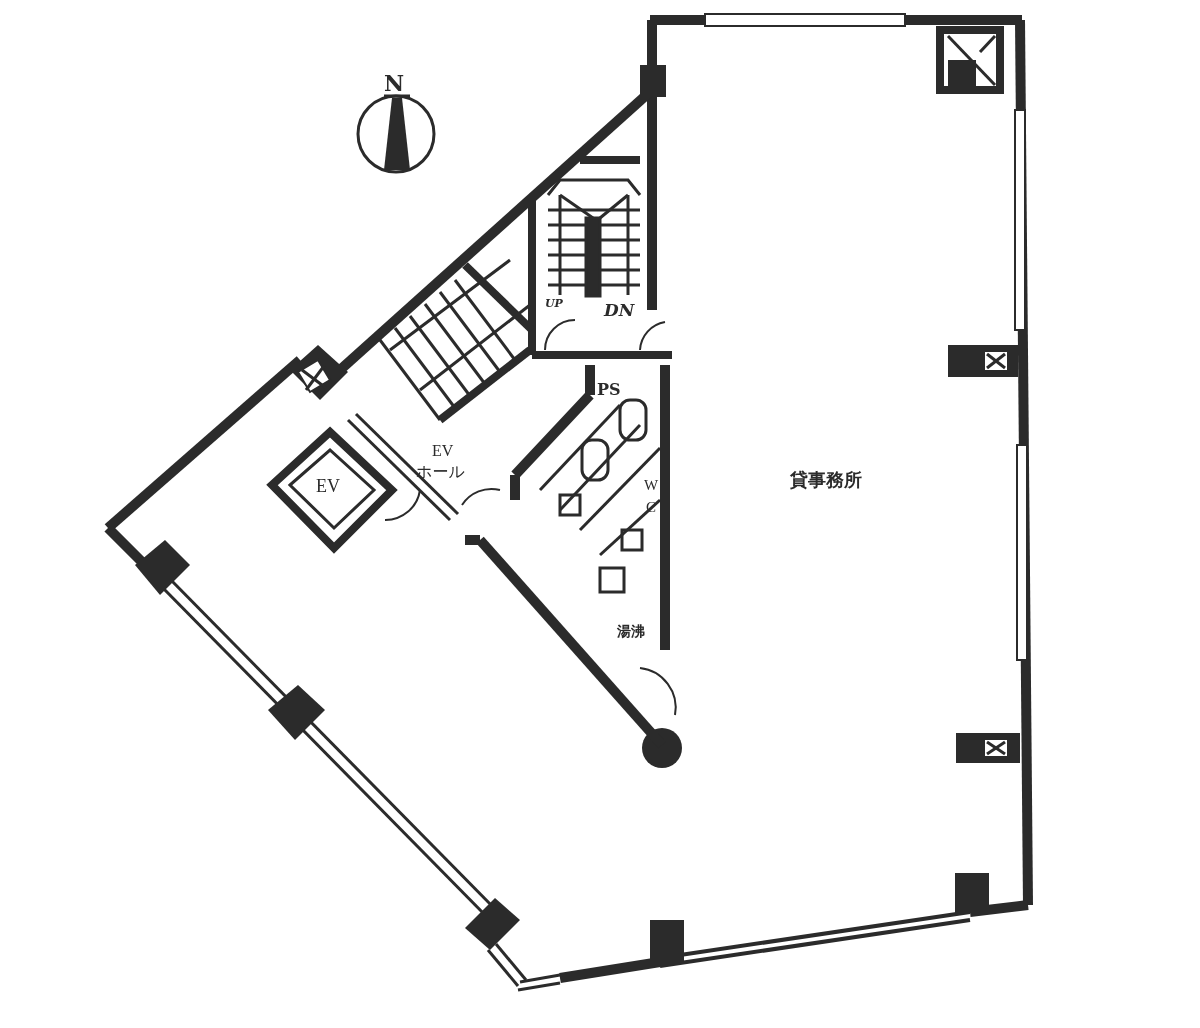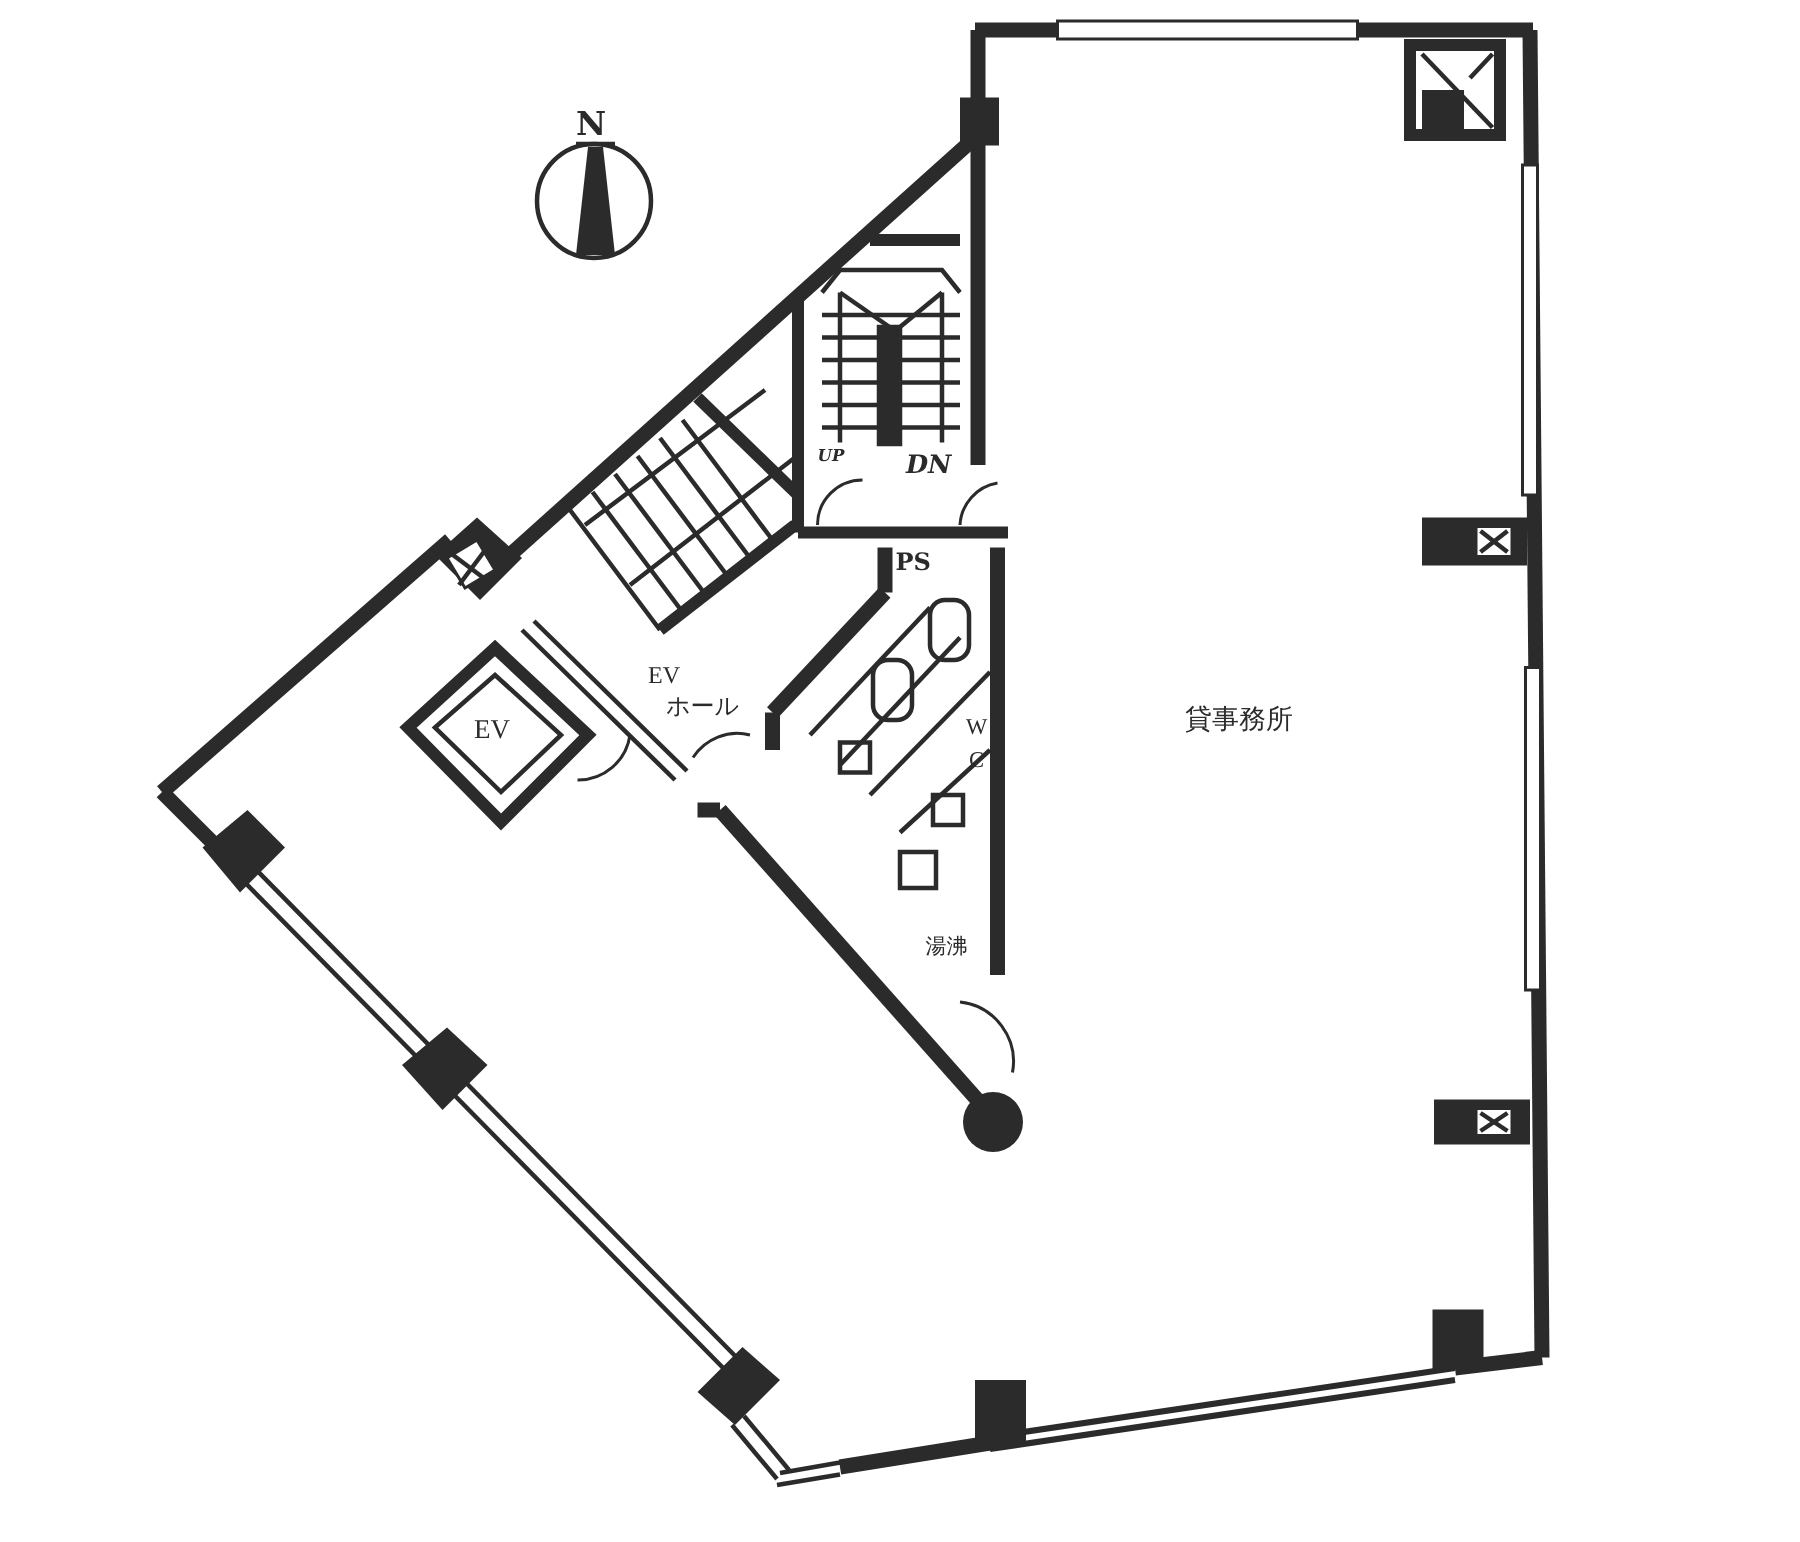--- a/index.html
+++ b/index.html
@@ -1,20 +1,20 @@
 <!DOCTYPE html>
 <html><head>
 <meta charset="utf-8">
 <style>
   html, body { margin: 0; padding: 0; background: #ffffff; }
   body { width: 1200px; height: 1028px; overflow: hidden; position: relative; font-family: "DejaVu Sans", sans-serif; }
   #plan { position: absolute; left: 0; top: 0; width: 1200px; height: 1028px; }
   .lbl { position: absolute; color: #2b2b2b; white-space: nowrap; line-height: 1; }
   .lbl-sans { font-family: Liberation Serif, serif; }
-  .lbl-bold { font-family: "DejaVu Sans", sans-serif; font-weight: normal; }
+  .lbl-bold { font-family: "DejaVu Sans", sans-serif; font-weight: bold; }
   .lbl-serif { font-family: "DejaVu Serif", serif; font-weight: bold; }
 </style>
 </head>
 <body>
 
 <div>
 <svg id="plan" viewBox="0 0 1200 1028" xmlns="http://www.w3.org/2000/svg">
   <g fill="none" stroke="#2b2b2b" stroke-linejoin="miter">
 
     <g>
@@ -148,20 +148,20 @@
       <rect x="560" y="495" width="20" height="20"></rect>
       <rect x="622" y="530" width="20" height="20"></rect>
     </g>
   </g>
 </svg>
 
   <div class="lbl lbl-serif" style="left:384px;top:72px;font-size:22px;">N</div>
   <div class="lbl lbl-bold" style="left:790px;top:471px;font-size:18px;">貸事務所</div>
   <div class="lbl lbl-sans" style="left:316px;top:477px;font-size:18px;">EV</div>
   <div class="lbl lbl-sans" style="left:432px;top:443px;font-size:16px;">EV</div>
-  <div class="lbl lbl-sans" style="left:444px;top:464px;font-size:16px;">ホール</div>
-  <div class="lbl lbl-serif" style="left:597px;top:367px;font-size:16px;">PS</div>
+  <div class="lbl lbl-sans" style="left:416px;top:464px;font-size:16px;">ホール</div>
+  <div class="lbl lbl-serif" style="left:597px;top:382px;font-size:16px;">PS</div>
   <div class="lbl lbl-serif" style="left:545px;top:298px;font-size:11px;font-style:italic;">UP</div>
   <div class="lbl lbl-serif" style="left:604px;top:302px;font-size:17px;font-style:italic;">DN</div>
   <div class="lbl lbl-sans" style="left:644px;top:478px;font-size:15px;">W</div>
   <div class="lbl lbl-sans" style="left:646px;top:500px;font-size:15px;">C</div>
   <div class="lbl lbl-bold" style="left:617px;top:624px;font-size:14px;">湯沸</div>
 </div>
 
 </body></html>

